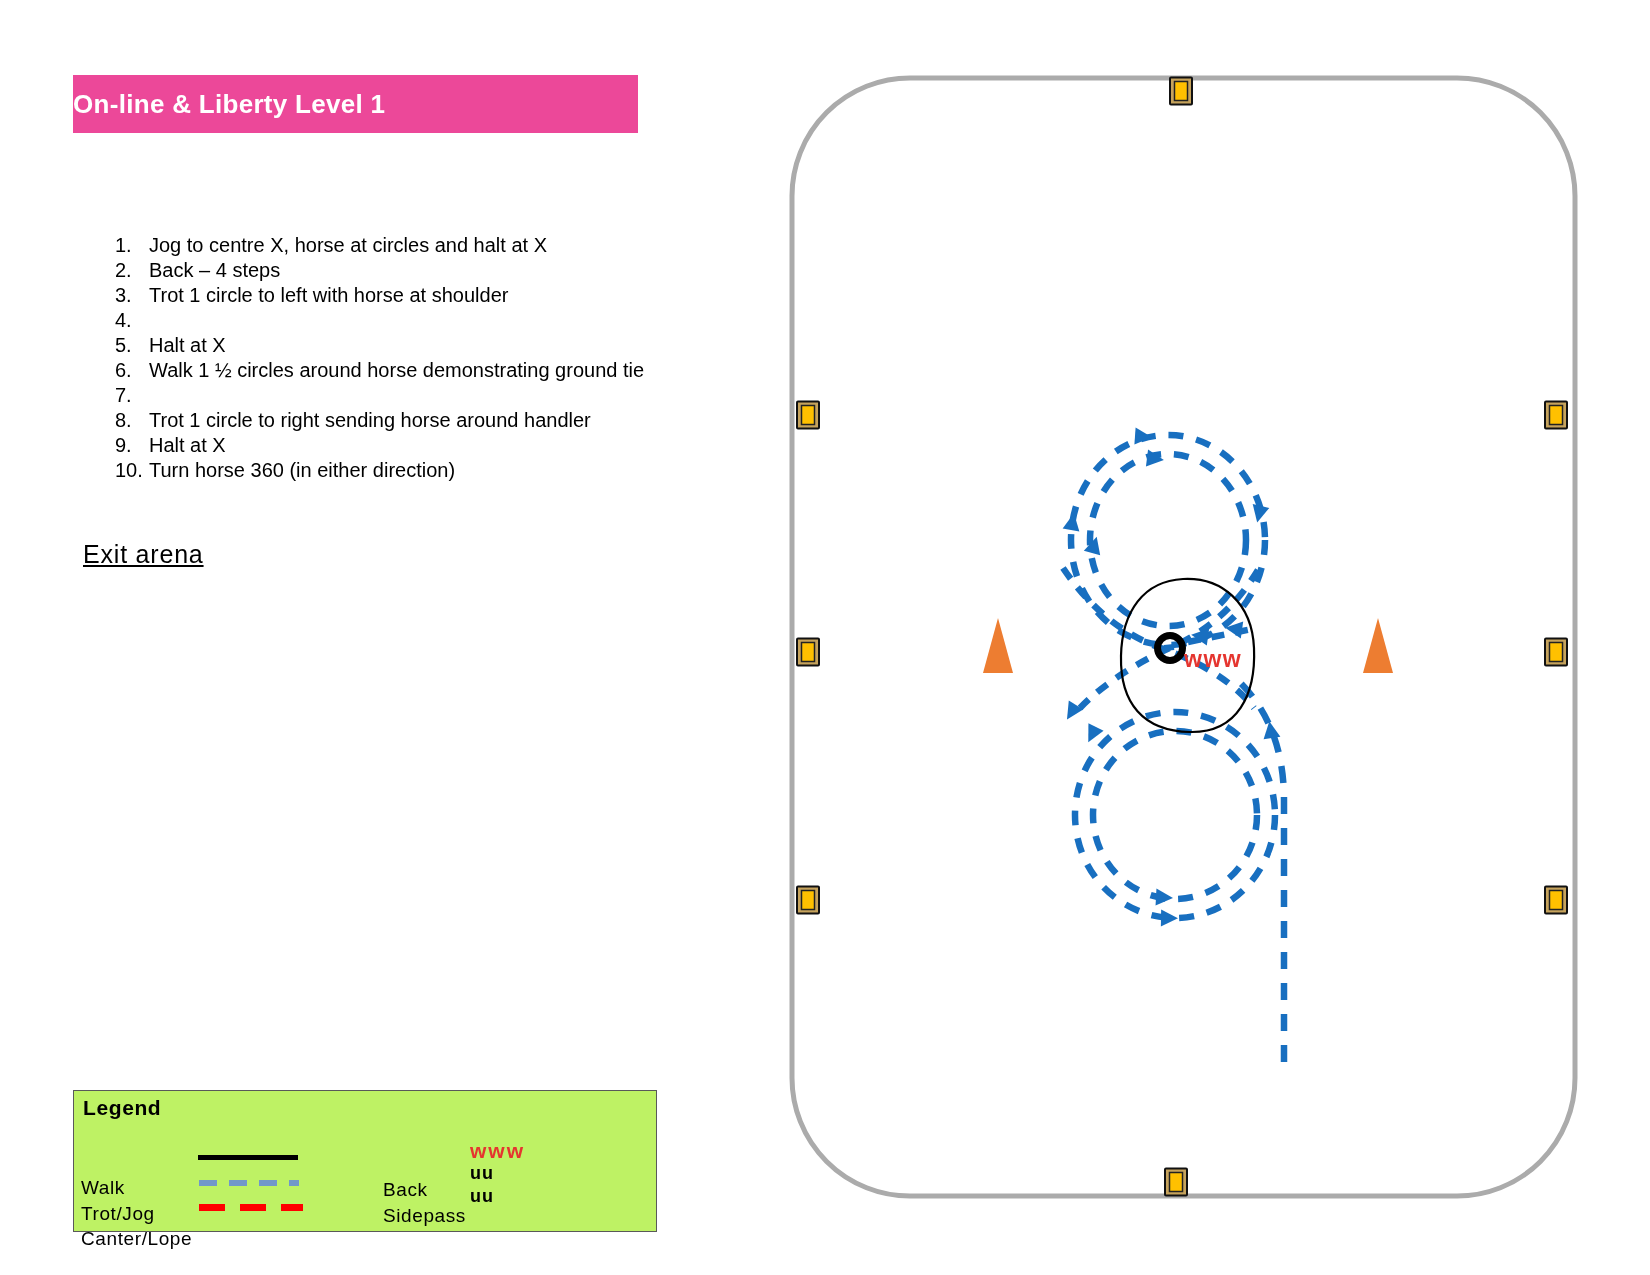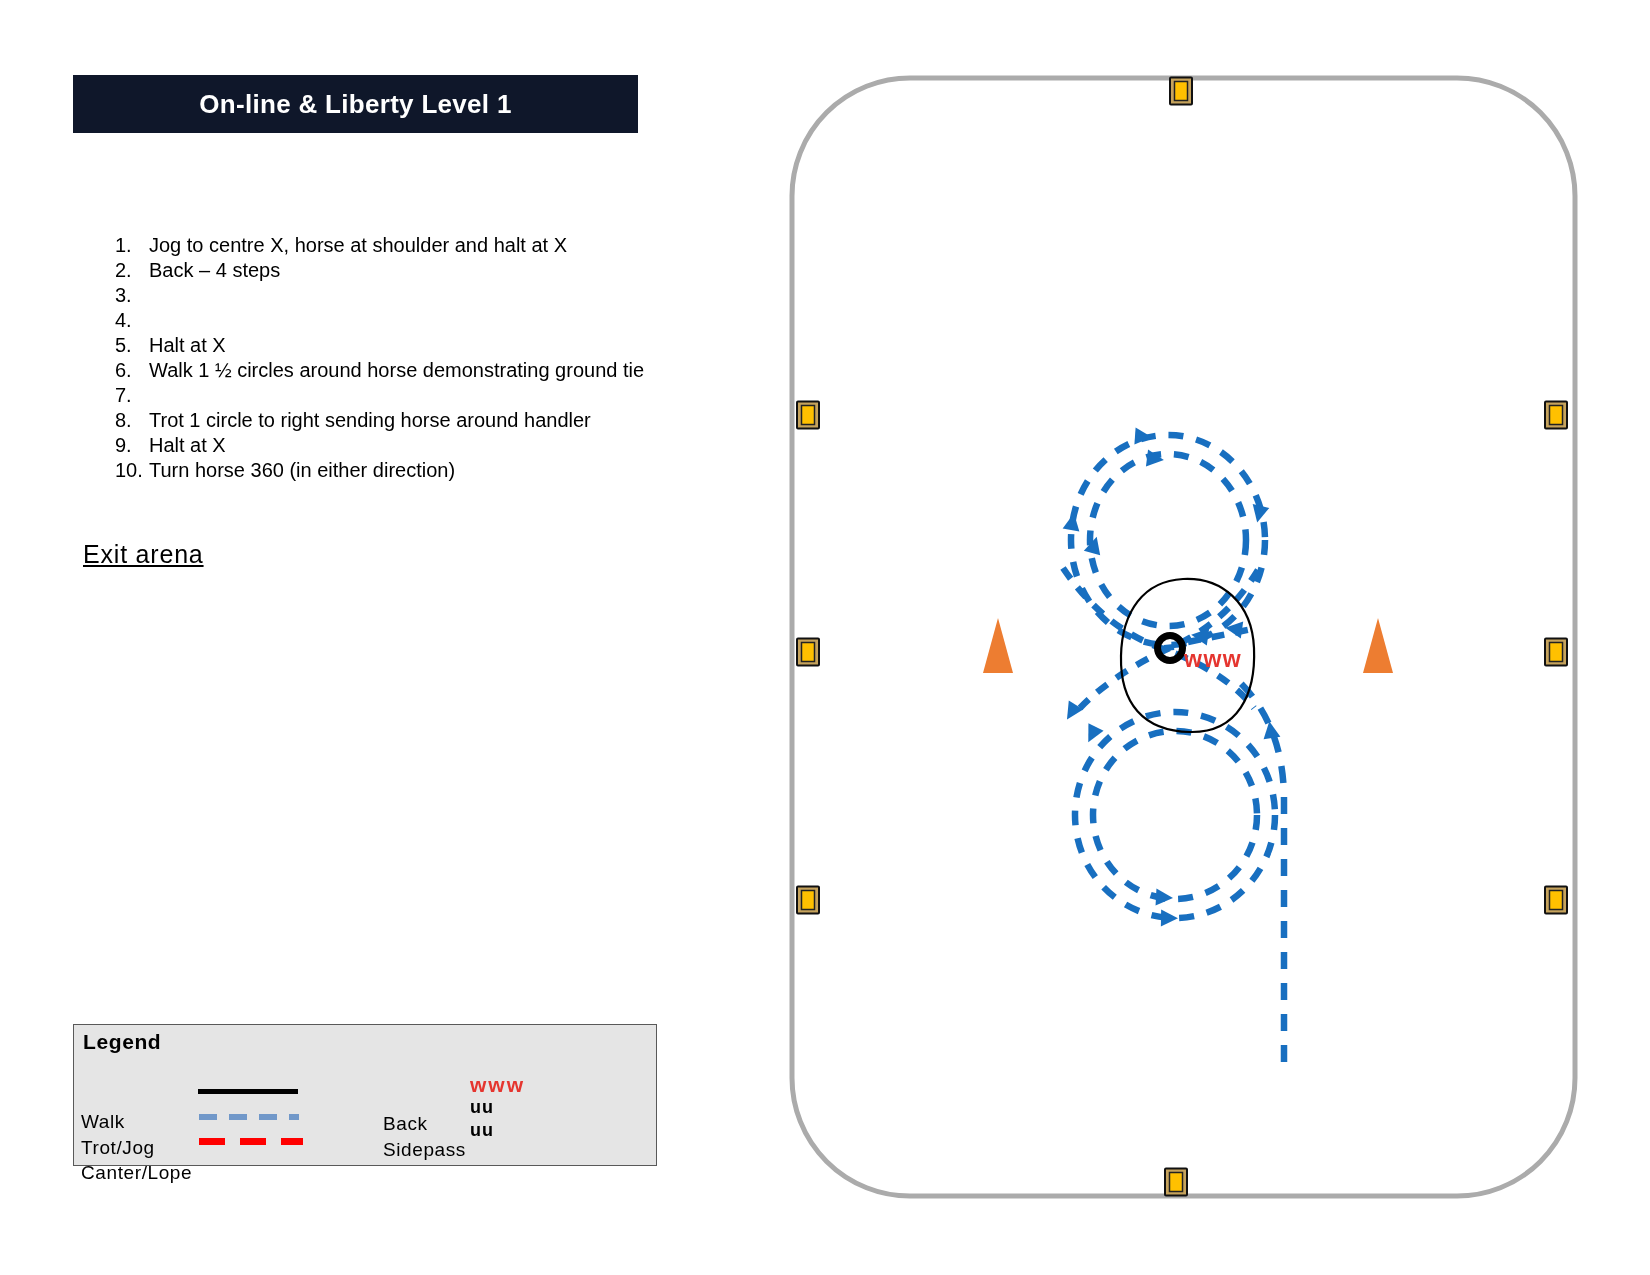--- a/index.html
+++ b/index.html
@@ -1,35 +1,35 @@
 <!DOCTYPE html>
 <html style="--pattern_blue: #186FC0; --trot_legend_blue: #7198C9; --canter_red: #FF0000; --back_red: #E5352F; --marker_fill: #FFC000; --marker_frame: #C6A35C; --triangle_orange: #ED7D31; --arena_border: #ABABAB; --walk_black: #000000;"><head>
 <meta charset="utf-8">
 <style>
   html,body{margin:0;padding:0;background:#ffffff;}
   #canvas{position:relative;width:1650px;height:1275px;background:#fff;overflow:hidden;
           font-family:"Liberation Sans", sans-serif;color:#000;}
 
   
-  .title-bar{position:absolute;left:73px;top:75px;width:565px;height:58px;background:#0f172a;
-             color:#fff;font-size:26px;font-weight:bold;text-align:center;line-height:58px;
+  .title-bar{position:absolute;left:73px;top:75px;width:565px;height:58px;background:#ec4899;
+             color:#fff;font-size:26px;font-weight:bold;line-height:58px;
              letter-spacing:.3px;}
 
   
   .instr-list{position:absolute;left:115px;top:233px;font-size:20px;line-height:25px;}
   .instr-row{display:flex;}
   .instr-num{width:34px;flex:0 0 34px;}
   .instr-text{white-space:nowrap;}
 
   
   .exit-label{position:absolute;left:83px;top:540px;font-size:25px;letter-spacing:.8px;text-decoration:underline;}
 
   
-  .legend-box{position:absolute;left:73px;top:1024px;width:582px;height:140px;
-              border:1.5px solid #595959;background:#e5e5e5;}
+  .legend-box{position:absolute;left:73px;top:1090px;width:582px;height:140px;
+              border:1.5px solid #595959;background:#bef264;}
   .legend-box *{position:absolute;}
   .legend-heading{left:9px;top:5px;font-size:21px;font-weight:bold;letter-spacing:.6px;}
   .lg-label{font-size:19px;letter-spacing:.6px;margin-top:32px;}
   .lg-walk-label{left:7px;top:54px;}
   .lg-trot-label{left:7px;top:80px;}
   .lg-canter-label{left:7px;top:105px;text-align:center;}
   .lg-back-label{left:309px;top:56px;}
   .lg-sidepass-label{left:309px;top:82px;}
   .lg-walk-line{left:124px;top:64px;width:100px;height:5px;background:var(--walk_black);}
   .lg-trot-line{left:125px;top:89px;width:100px;height:6px;
@@ -59,28 +59,29 @@
 </head>
 <body>
 
 <div id="canvas">
 
   <div class="title-bar">On-line &amp; Liberty Level 1</div>
 
   <div class="instr-list">
     <div class="instr-row">
         <span class="instr-num">1.</span>
-        <span class="instr-text">Jog to centre X, horse at shoulder and halt at X</span>
+        <span class="instr-text">Jog to centre X, horse at circles and halt at X</span>
       </div>
     <div class="instr-row">
         <span class="instr-num">2.</span>
         <span class="instr-text">Back – 4 steps</span>
       </div>
     <div class="instr-row">
         <span class="instr-num">3.</span>
+        <span class="instr-text">Trot 1 circle to left with horse at shoulder</span>
       </div>
     <div class="instr-row">
         <span class="instr-num">4.</span>
       </div>
     <div class="instr-row">
         <span class="instr-num">5.</span>
         <span class="instr-text">Halt at X</span>
       </div>
     <div class="instr-row">
         <span class="instr-num">6.</span>

